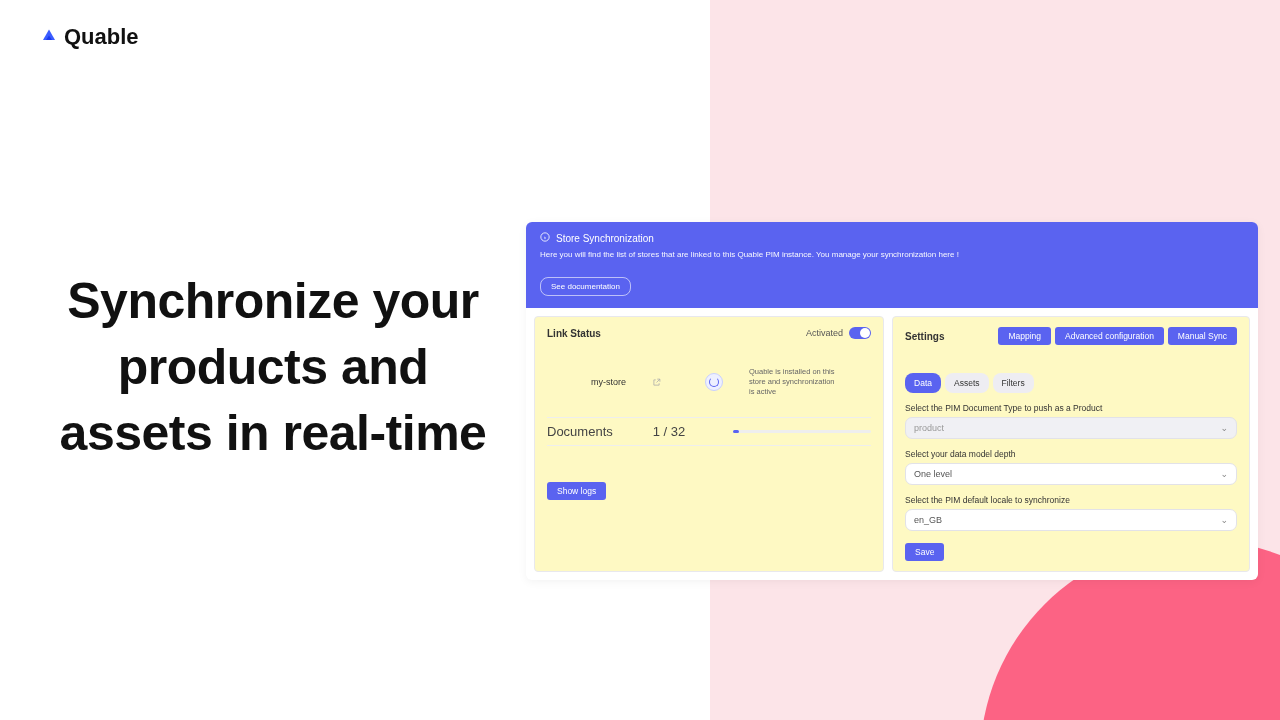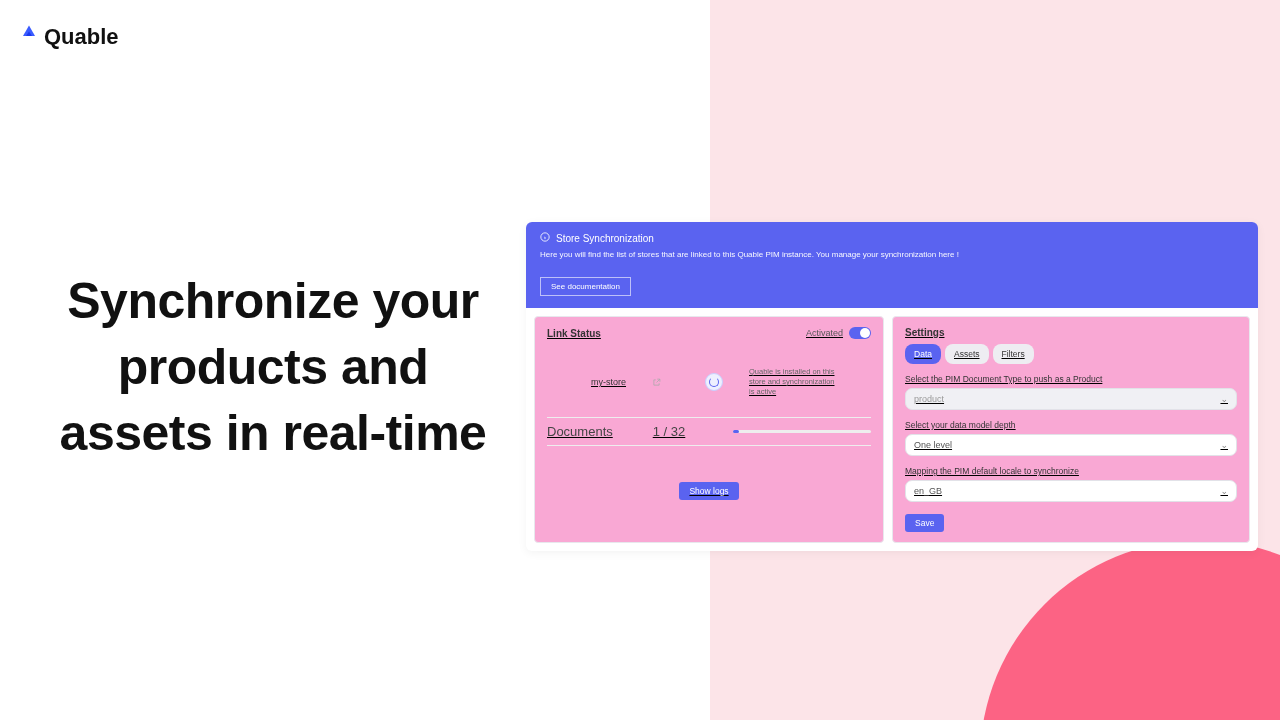--- a/index.html
+++ b/index.html
@@ -26,23 +26,23 @@
     right: -140px;
     width: 440px;
     height: 440px;
     border-radius: 50%;
     background: #FC6384;
     z-index: 1;
   }
   .logo {
     position: absolute;
     top: 24px;
-    left: 20px;
-    display: flex;
-    align-items: flex-start;
+    left: 40px;
+    display: flex;
+    align-items: center;
     gap: 6px;
     z-index: 3;
   }
   .logo-icon svg { display: block; }
   .logo-text {
     font-size: 22px;
     font-weight: 700;
     color: #111;
   }
   .headline {
@@ -85,35 +85,34 @@
   .banner-desc {
     font-size: 8px;
     opacity: 0.95;
     margin-bottom: 16px;
   }
   .banner-btn {
     font-size: 8px;
     color: #fff;
     padding: 4px 10px;
     border: 1px solid rgba(255,255,255,0.6);
-    border-radius: 0;
+    border-radius: 8px;
     background: transparent;
     cursor: pointer;
   }
   .panels {
     display: flex;
     gap: 8px;
     padding: 8px;
   }
   .panel {
     border: 1px solid #e8e8ed;
     border-radius: 4px;
-    background: #f9a8d4;
+    background: #fef9c3;
     padding: 10px 12px;
-    text-decoration: underline;
   }
   .panel-left { width: 352px; }
   .panel-right { width: 360px; }
   .panel-head {
     display: flex;
     justify-content: space-between;
     align-items: center;
     margin-bottom: 20px;
   }
   .panel-head-title {
@@ -206,37 +205,36 @@
     position: absolute;
     left: 0;
     top: 0;
     height: 100%;
     width: 4%;
     background: #5a63f0;
     border-radius: 2px;
   }
   .showlogs-wrap {
     display: flex;
-    justify-content: center;
     padding: 36px 0 8px;
   }
   .btn-blue {
     background: #5a63f0;
     color: #fff;
     border: none;
     font-size: 8.5px;
     padding: 4px 10px;
     border-radius: 3px;
     cursor: pointer;
   }
   .settings-head {
     display: flex;
     justify-content: space-between;
     align-items: center;
-    margin-bottom: 6px;
+    margin-bottom: 28px;
   }
   .settings-title {
     font-size: 10px;
     font-weight: 600;
     color: #333;
   }
   .settings-btns {
     display: flex;
     gap: 4px;
   }
@@ -355,41 +353,46 @@
       </div>
 
       <div class="showlogs-wrap">
         <button class="btn-blue">Show logs</button>
       </div>
     </div>
 
     <div class="panel panel-right">
       <div class="settings-head">
         <span class="settings-title">Settings</span>
+        <div class="settings-btns">
+          <button class="btn-blue">Mapping</button>
+          <button class="btn-blue">Advanced configuration</button>
+          <button class="btn-blue">Manual Sync</button>
+        </div>
       </div>
 
       <div class="tabs">
         <button class="tab active">Data</button>
         <button class="tab">Assets</button>
         <button class="tab">Filters</button>
       </div>
 
       <div class="field-label">Select the PIM Document Type to push as a Product</div>
       <div class="select disabled">
         <span>product</span>
         <span class="chevron">⌄</span>
       </div>
 
       <div class="field-label">Select your data model depth</div>
       <div class="select">
         <span>One level</span>
         <span class="chevron">⌄</span>
       </div>
 
-      <div class="field-label">Mapping the PIM default locale to synchronize</div>
+      <div class="field-label">Select the PIM default locale to synchronize</div>
       <div class="select">
         <span>en_GB</span>
         <span class="chevron">⌄</span>
       </div>
 
       <div class="save-wrap">
         <button class="btn-blue">Save</button>
       </div>
     </div>
   </div>

